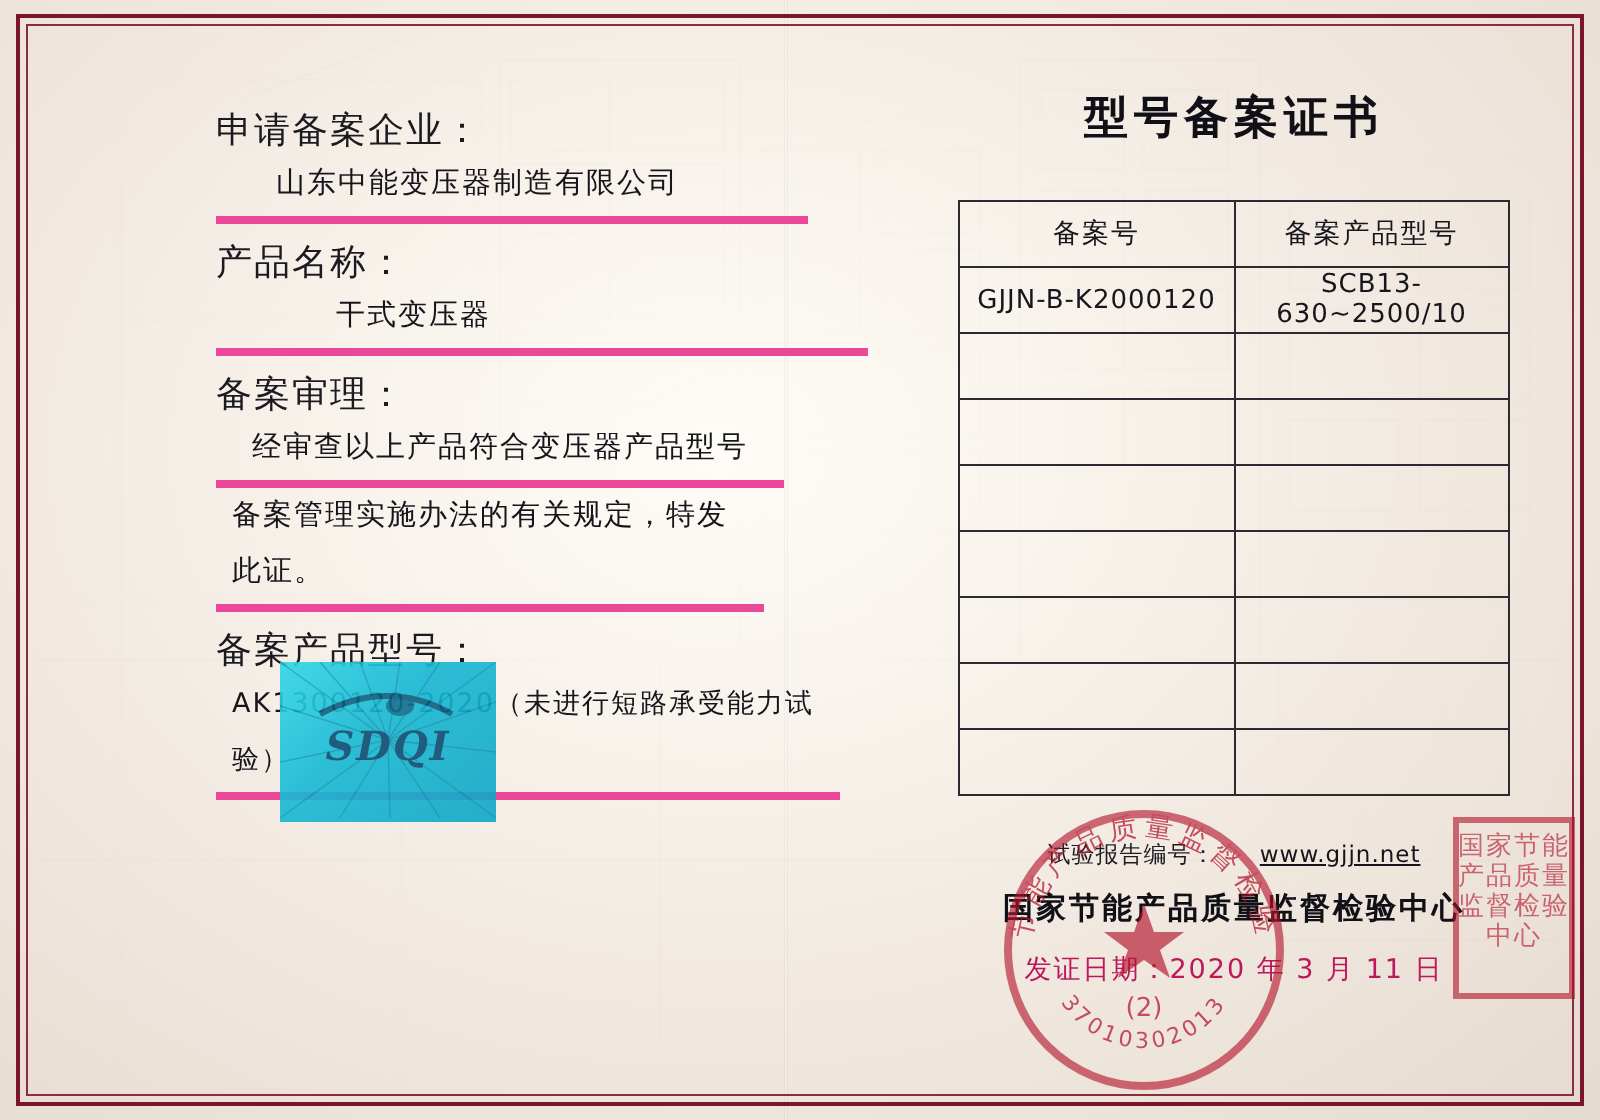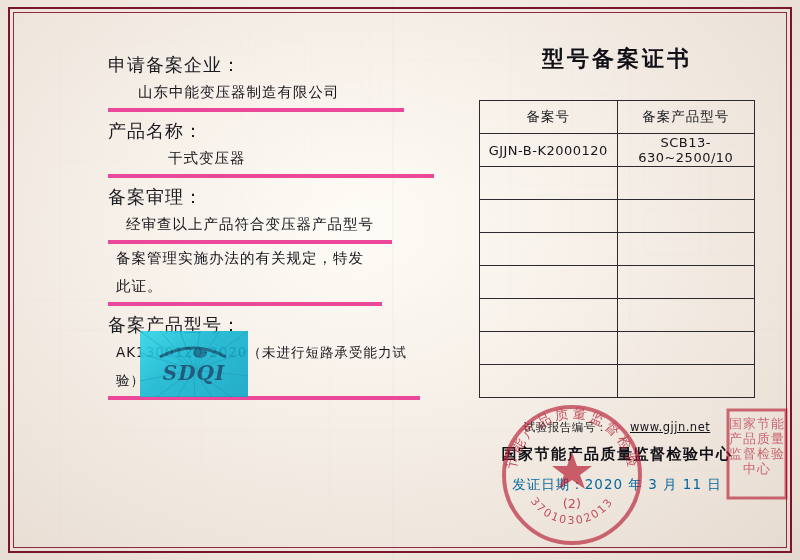--- a/index.html
+++ b/index.html
@@ -100,21 +100,21 @@
   .multiline .field-value.second {
     padding-left: 8px;
   }
 
   
   .seal-blue {
     position: absolute;
     left: 140px;
     top: 331px;
     width: 108px;
-    height: 66px;
+    height: 80px;
     background: linear-gradient(135deg, #2fd7e8 0%, #17b9d4 40%, #0fa7c6 100%);
     opacity: 0.9;
     overflow: hidden;
   }
   .seal-blue .rays {
     position: absolute;
     inset: 0;
   }
   .seal-blue .sdqi {
     position: absolute;
@@ -185,21 +185,21 @@
     letter-spacing: 1.5px;
     color: #101016;
     font-weight: bold;
     font-family: "DejaVu Serif", "Liberation Serif", serif;
   }
   .issue-date {
     margin-top: 12px;
     text-align: center;
     font-size: 13.5px;
     letter-spacing: 1px;
-    color: #0369a1;
+    color: #be185d;
   }
 
   
   .stamp-red {
     position: absolute;
     left: 497px;
     top: 400px;
     width: 150px;
     height: 150px;
     opacity: 0.72;

